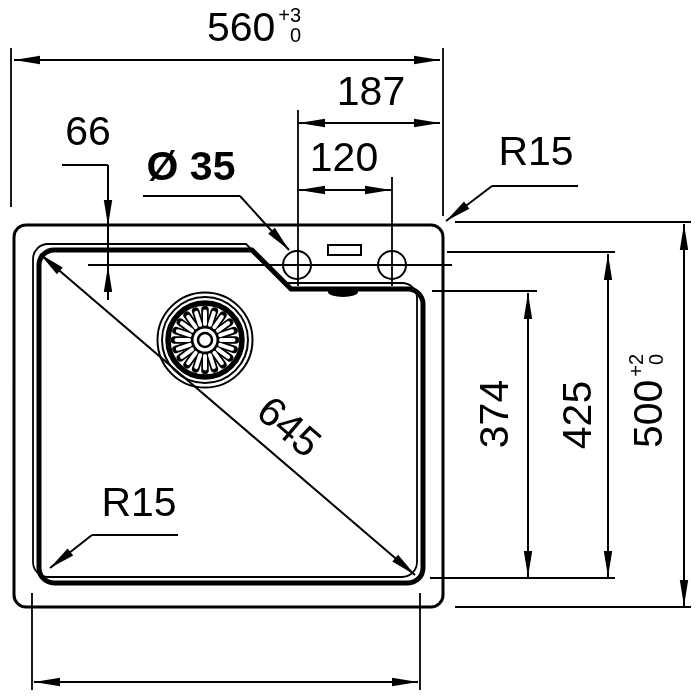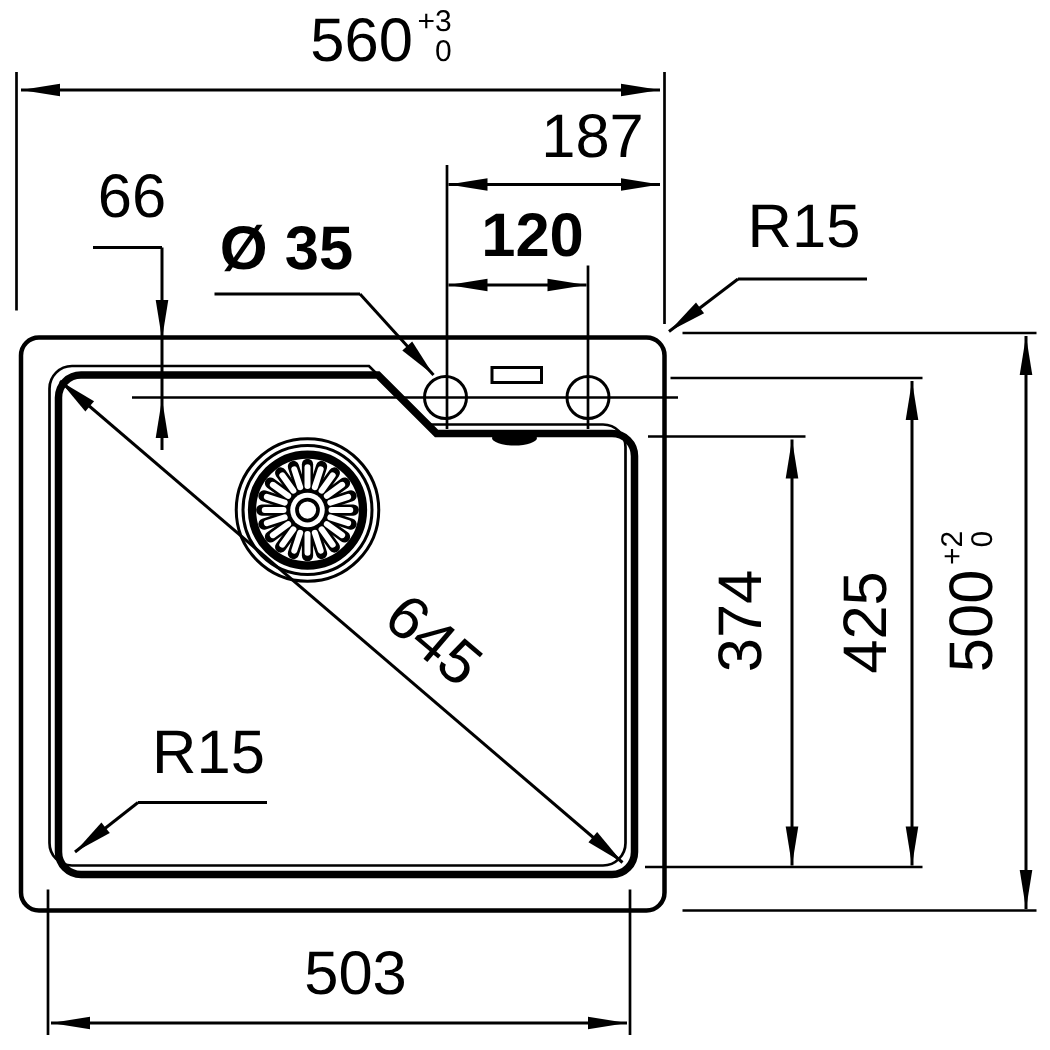--- a/index.html
+++ b/index.html
@@ -157,35 +157,34 @@
   </svg>
 
   <div class="dim-label" style="left:254px;top:27px;">
     <span>560</span>
     <span class="tol">
       <span>+3</span>
       <span>0</span>
     </span>
   </div>
 
-  <div class="dim-label" style="left:371px;top:91px;margin-left:24px;">187</div>
+  <div class="dim-label" style="left:371px;top:91px;">187</div>
 
-  <div class="dim-label" style="left:355px;top:157px;font-weight:bold;">120</div>
+  <div class="dim-label" style="left:344px;top:157px;">120</div>
 
   <div class="dim-label" style="left:88px;top:131px;">66</div>
 
   <div class="dim-label" style="left:191px;top:166px;font-weight:bold;">Ø 35</div>
 
   <div class="dim-label" style="left:536px;top:151px;">R15</div>
 
   <div class="dim-label" style="left:139px;top:502px;">R15</div>
 
   <div class="dim-label rot645" style="left:289px;top:427px;">645</div>
 
-  <div class="dim-label" style="left:237px;top:649px;">503</div>
 
   <div class="dim-label rot90" style="left:494px;top:414px;">374</div>
 
   <div class="dim-label rot90" style="left:577px;top:415px;">425</div>
 
   <div class="dim-label rot90" style="left:648px;top:401px;">
     <span>500</span>
     <span class="tol">
       <span>+2</span>
       <span>0</span>

